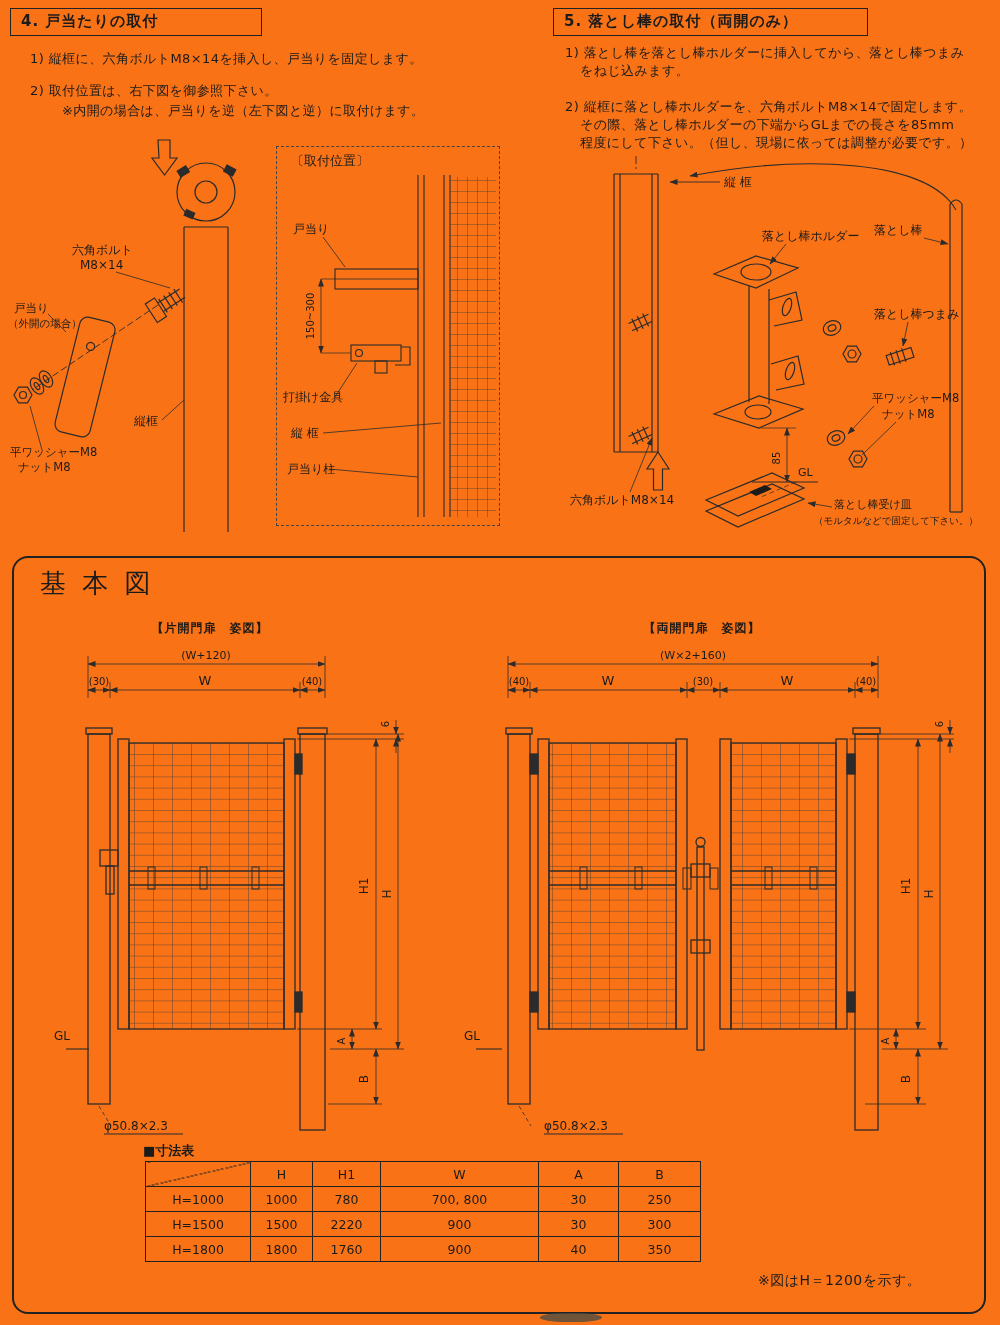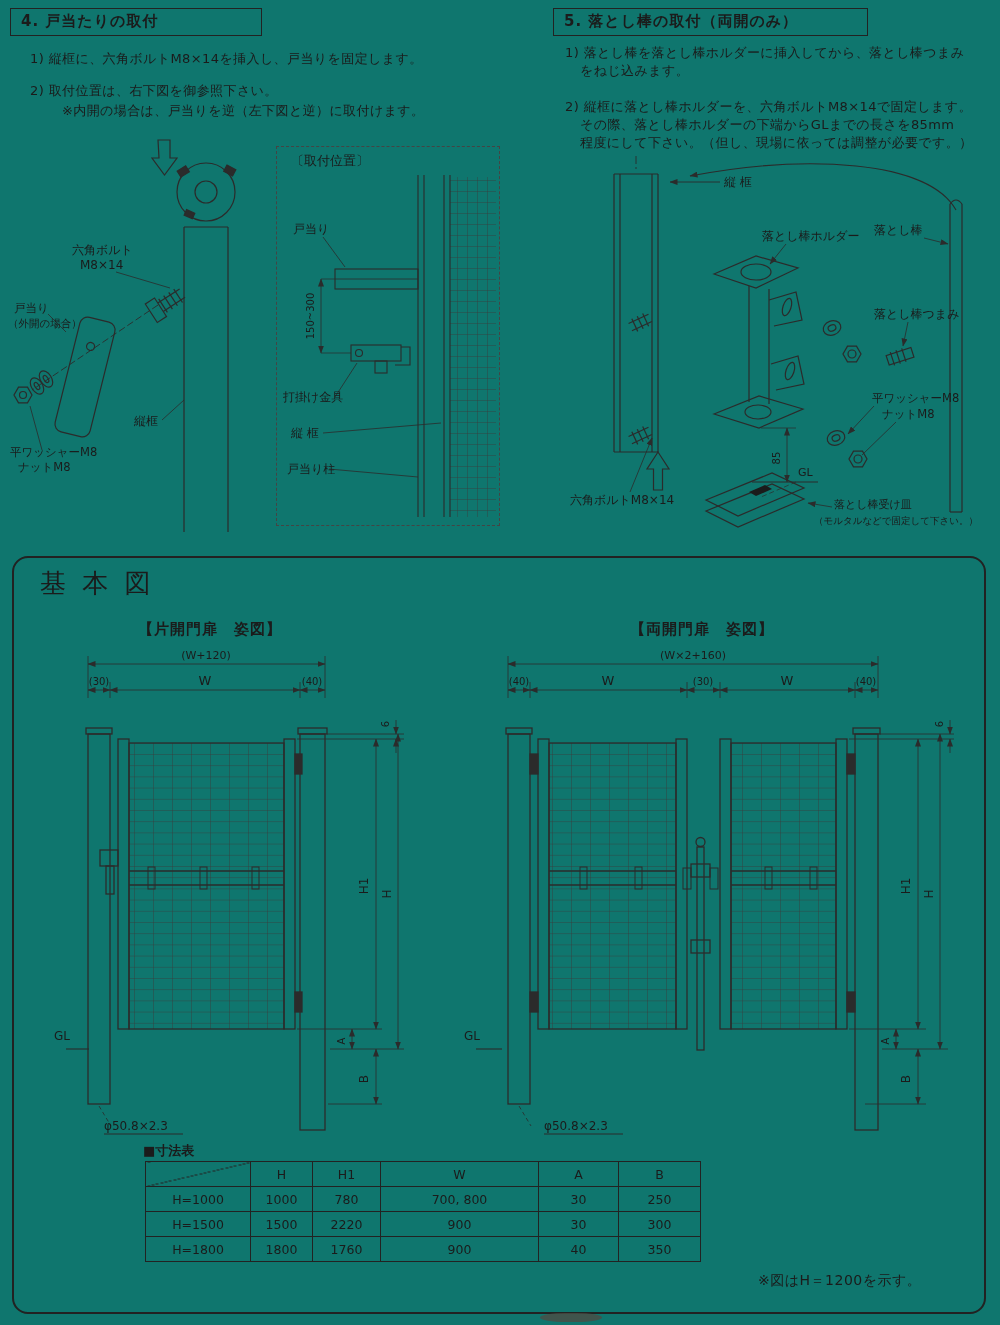--- a/index.html
+++ b/index.html
@@ -1,25 +1,25 @@
 <!DOCTYPE html>
 <html><head>
 <meta charset="utf-8">
 <style>
   *{margin:0;padding:0;box-sizing:border-box}
   html,body{width:1000px;height:1325px}
   body{background:#e7e7e0;font-family:"DejaVu Sans","Liberation Sans",sans-serif;color:#1b1b1b}
-  .page{position:relative;width:1000px;height:1325px;background:#0f766e;overflow:hidden}
+  .page{position:relative;width:1000px;height:1325px;background:#f97316;overflow:hidden}
   .abs{position:absolute}
   .titlebox{position:absolute;border:1.6px solid #222;padding:3px 10px 4px;font-size:15px;font-weight:bold;letter-spacing:1px;white-space:nowrap}
   .step{position:absolute;font-size:13px;letter-spacing:.4px;white-space:nowrap}
   .inset{position:absolute;border:1.6px dashed #444}
   .bigbox{position:absolute;border:2px solid #222;border-radius:16px}
   .basic-title{position:absolute;font-size:26px;font-weight:normal;letter-spacing:4px}
-  .caption{position:absolute;font-size:15px;font-weight:bold;text-align:center;letter-spacing:1px}
+  .caption{position:absolute;font-size:12px;font-weight:bold;text-align:center;letter-spacing:1px}
   .tbl-title{position:absolute;font-size:13px;font-weight:bold}
   .note{position:absolute;font-size:14px;letter-spacing:.5px}
   .dim-table{position:absolute;border-collapse:collapse;font-size:12.5px;table-layout:fixed}
   .dim-table td{border:1px solid #222;text-align:center;height:25px;padding:0 2px}
   .dim-table td.diag{background:linear-gradient(to bottom right,transparent 49.2%,#222 49.2%,#222 50.8%,transparent 50.8%)}
   svg{overflow:visible;display:block}
   svg text{fill:#1b1b1b;stroke:none;font-family:inherit}
   .smudge{position:absolute;background:#4c4c44;border-radius:50%/60%;opacity:.8}
 </style>
 </head>

